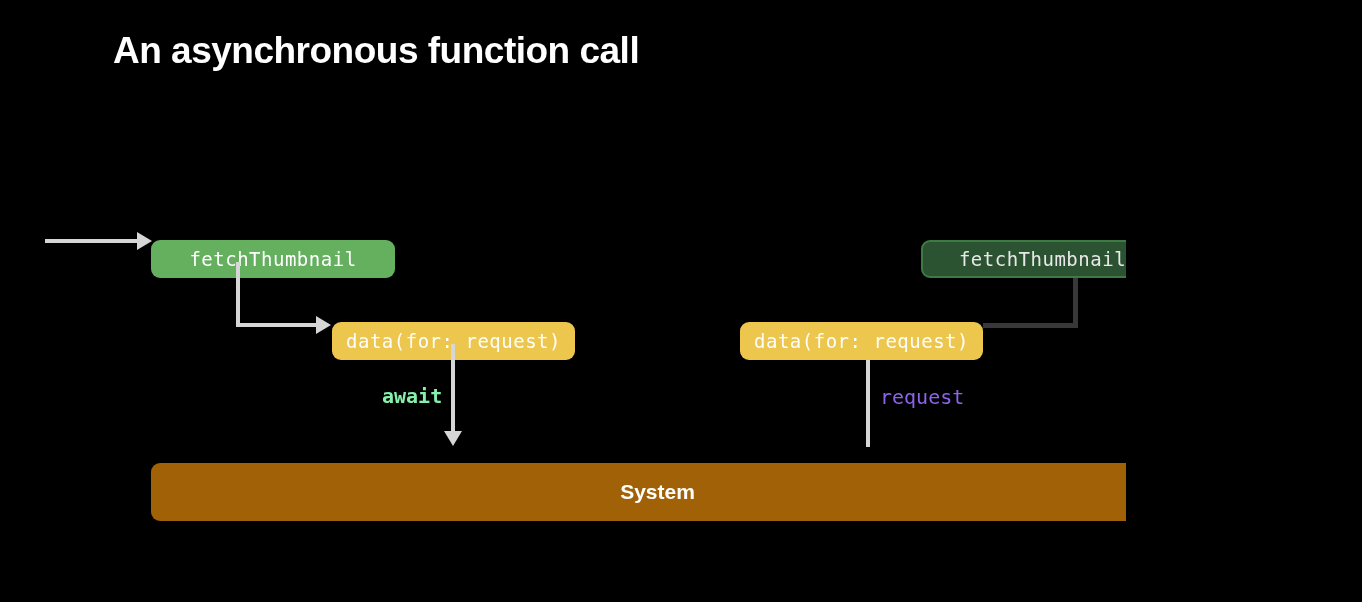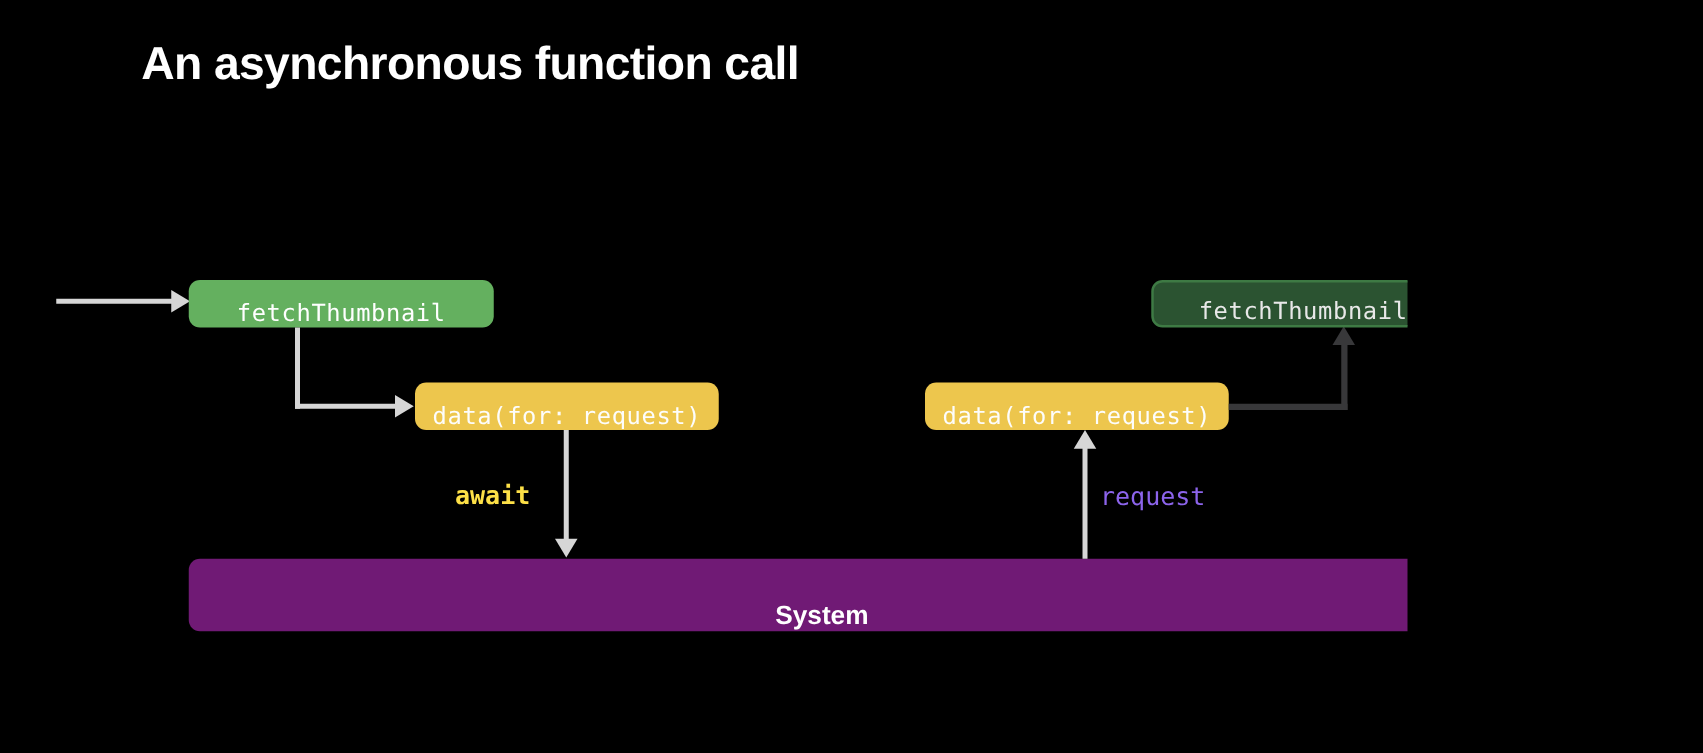--- a/index.html
+++ b/index.html
@@ -25,27 +25,28 @@
     font-weight: 700;
     letter-spacing: -0.5px;
     color: #ffffff;
     font-family: "Liberation Sans", sans-serif;
   }
   .node {
     position: absolute;
     box-sizing: border-box;
     border-radius: 9px;
     display: flex;
-    align-items: flex-end;
+    align-items: center;
     justify-content: center;
     font-family: "DejaVu Sans Mono", monospace;
     font-size: 19px;
     letter-spacing: 0.5px;
     color: #ffffff;
     white-space: nowrap;
+    margin-top: 16px;
   }
   .node-green {
     left: 151px; top: 224px;
     width: 244px; height: 38px;
     background: #64b05f;
   }
   .node-yellow-left {
     left: 332px; top: 306px;
     width: 243px; height: 38px;
     background: #edc64d;
@@ -60,36 +61,36 @@
   .node-green-dim {
     left: 921px; top: 224px;
     width: 243px; height: 38px;
     background: #2b5331;
     border: 2px solid #3e7a44;
     color: #e8e8e8;
   }
   .node-system {
     left: 151px; top: 447px;
     width: 1013px; height: 58px;
-    background: #701a75;
+    background: #a16207;
     font-family: "Liberation Sans", sans-serif;
     font-size: 21px;
     font-weight: 700;
     letter-spacing: 0;
   }
   .edge-label {
     position: absolute;
     font-family: "DejaVu Sans Mono", monospace;
     font-size: 20px;
     white-space: nowrap;
   }
   .label-await {
-    left: 364px; top: 384px;
+    left: 382px; top: 384px;
     font-weight: 700;
-    color: #fde047;
+    color: #86efac;
   }
   .label-resume {
     left: 880px; top: 385px;
     font-weight: 400;
     color: #8c64eb;
   }
   .line {
     position: absolute;
   }
   .line-light { background: #d6d6d6; }

